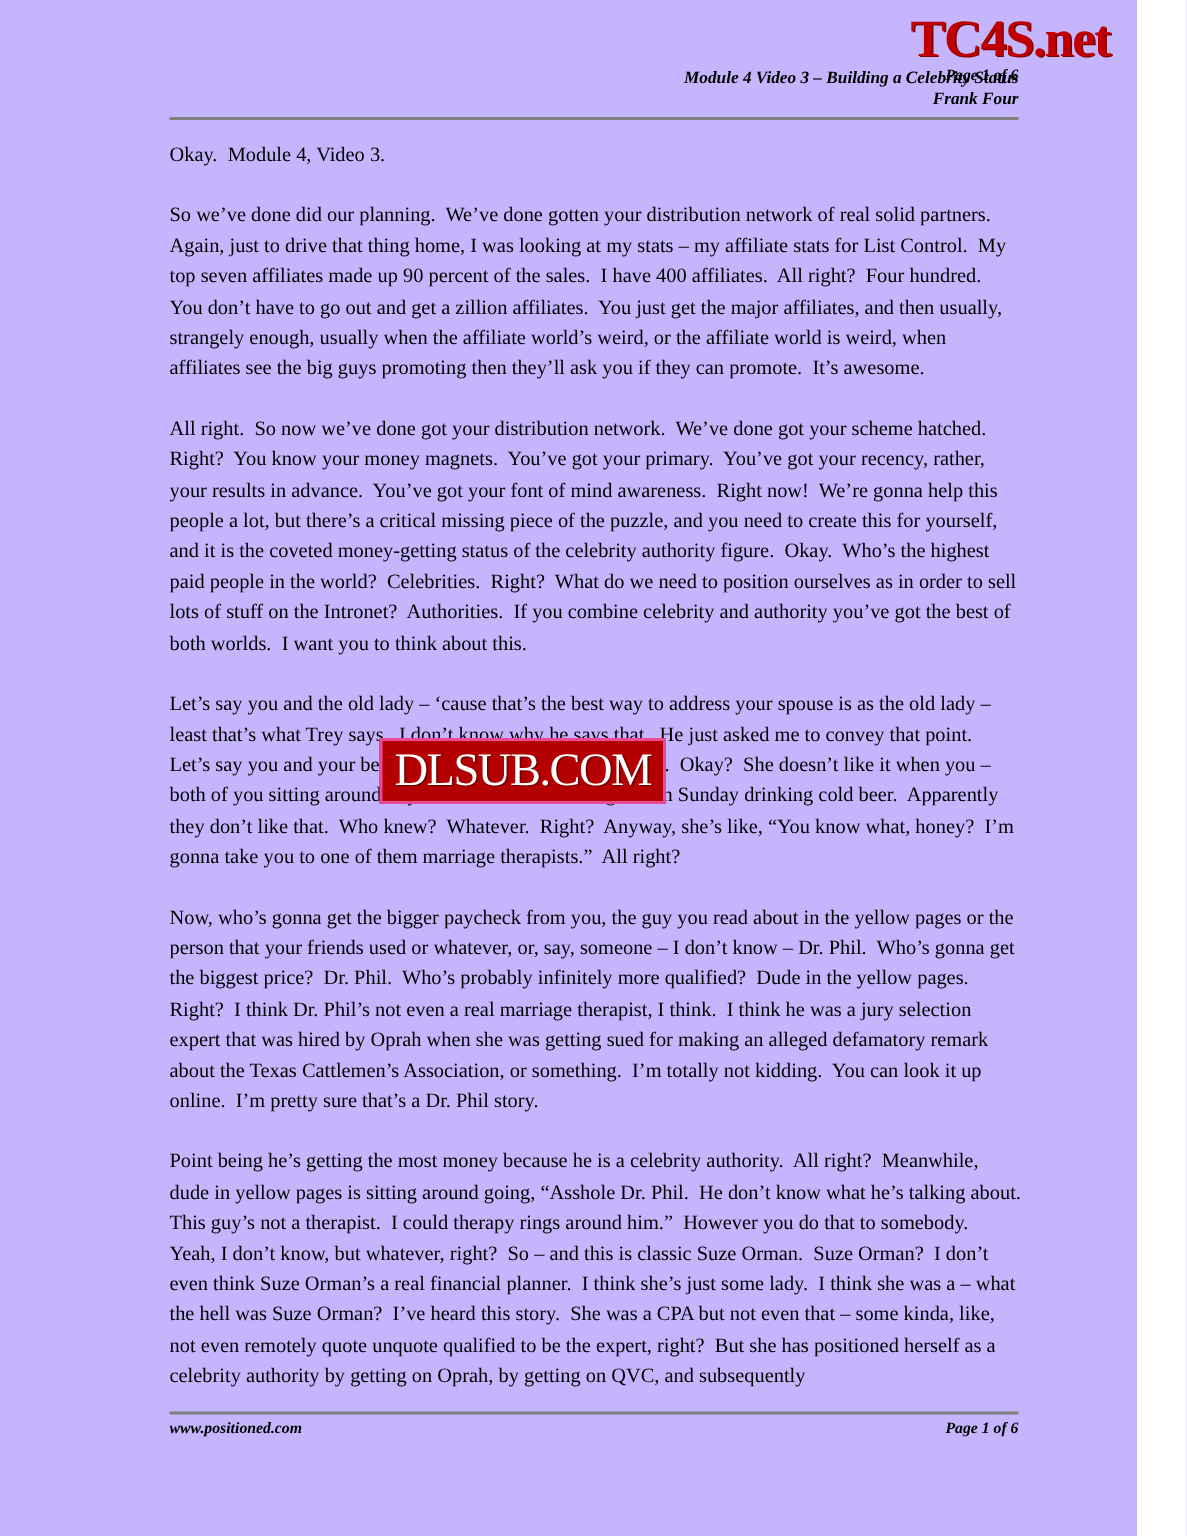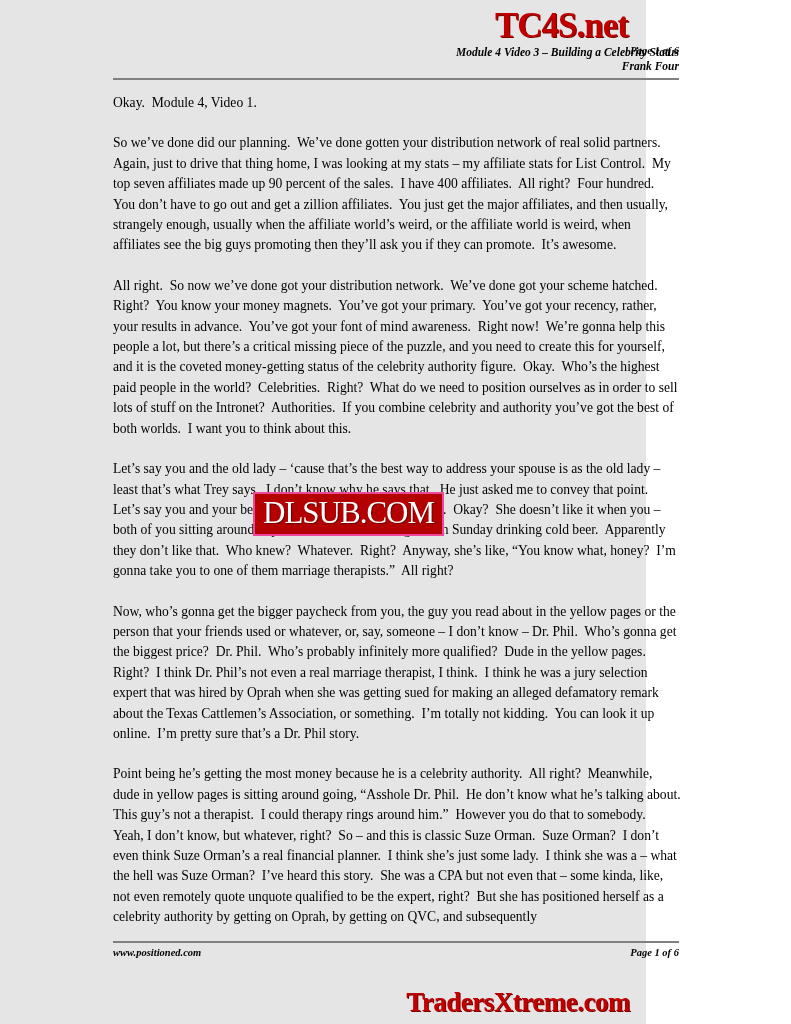--- a/index.html
+++ b/index.html
@@ -11,23 +11,23 @@
     width: 791px;
     height: 1024px;
     position: relative;
     font-family: "Liberation Serif", serif;
     color: #000000;
     overflow: hidden;
   }
   .page {
     position: absolute;
     left: 0; top: 0;
-    width: 646px;
+    width: 758px;
     height: 1024px;
-    background: #e5e5e5;
+    background: #c4b5fd;
   }
 
   
   .top-watermark {
     position: absolute;
     right: 18px;
     top: 6px;
     font-family: "Liberation Serif", serif;
     font-weight: bold;
     font-size: 35px;
@@ -158,32 +158,31 @@
 
   <div class="header">
     <div class="header-title">Module 4 Video 3 – Building a Celebrity Status</div>
     <div class="header-author">Frank Four</div>
     <div class="header-page">Page 1 of 6</div>
   </div>
 
   <div class="rule-top"></div>
 
   <div class="body-text">
-    <p>Okay.  Module 4, Video 1.</p>
+    <p>Okay.  Module 4, Video 3.</p>
     <p>So we’ve done did our planning.  We’ve done gotten your distribution network of real solid partners.  Again, just to drive that thing home, I was looking at my stats – my affiliate stats for List Control.  My top seven affiliates made up 90 percent of the sales.  I have 400 affiliates.  All right?  Four hundred.  You don’t have to go out and get a zillion affiliates.  You just get the major affiliates, and then usually, strangely enough, usually when the affiliate world’s weird, or the affiliate world is weird, when affiliates see the big guys promoting then they’ll ask you if they can promote.  It’s awesome.</p>
     <p>All right.  So now we’ve done got your distribution network.  We’ve done got your scheme hatched.  Right?  You know your money magnets.  You’ve got your primary.  You’ve got your recency, rather, your results in advance.  You’ve got your font of mind awareness.  Right now!  We’re gonna help this people a lot, but there’s a critical missing piece of the puzzle, and you need to create this for yourself, and it is the coveted money-getting status of the celebrity authority figure.  Okay.  Who’s the highest paid people in the world?  Celebrities.  Right?  What do we need to position ourselves as in order to sell lots of stuff on the Intronet?  Authorities.  If you combine celebrity and authority you’ve got the best of both worlds.  I want you to think about this.</p>
     <p>Let’s say you and the old lady – ‘cause that’s the best way to address your spouse is as the old lady – least that’s what Trey says.  I don’t know why he says that.  He just asked me to convey that point.  Let’s say you and your beautiful bride are having some spats.  Okay?  She doesn’t like it when you – both of you sitting around in your underwear watching TV on Sunday drinking cold beer.  Apparently they don’t like that.  Who knew?  Whatever.  Right?  Anyway, she’s like, “You know what, honey?  I’m gonna take you to one of them marriage therapists.”  All right?</p>
     <p>Now, who’s gonna get the bigger paycheck from you, the guy you read about in the yellow pages or the person that your friends used or whatever, or, say, someone – I don’t know – Dr. Phil.  Who’s gonna get the biggest price?  Dr. Phil.  Who’s probably infinitely more qualified?  Dude in the yellow pages.  Right?  I think Dr. Phil’s not even a real marriage therapist, I think.  I think he was a jury selection expert that was hired by Oprah when she was getting sued for making an alleged defamatory remark about the Texas Cattlemen’s Association, or something.  I’m totally not kidding.  You can look it up online.  I’m pretty sure that’s a Dr. Phil story.</p>
     <p>Point being he’s getting the most money because he is a celebrity authority.  All right?  Meanwhile, dude in yellow pages is sitting around going, “Asshole Dr. Phil.  He don’t know what he’s talking about.  This guy’s not a therapist.  I could therapy rings around him.”  However you do that to somebody.  Yeah, I don’t know, but whatever, right?  So – and this is classic Suze Orman.  Suze Orman?  I don’t even think Suze Orman’s a real financial planner.  I think she’s just some lady.  I think she was a – what the hell was Suze Orman?  I’ve heard this story.  She was a CPA but not even that – some kinda, like, not even remotely quote unquote qualified to be the expert, right?  But she has positioned herself as a celebrity authority by getting on Oprah, by getting on QVC, and subsequently</p>
   </div>
 
   <div class="center-watermark">DLSUB.COM</div>
 
   <div class="rule-bottom"></div>
 
   <div class="footer">
     <div class="footer-left">www.positioned.com</div>
     <div class="footer-right">Page 1 of 6</div>
   </div>
 
-  <div class="bottom-watermark">TradersXtreme.com</div>
 
 </div>
 
 </body></html>

